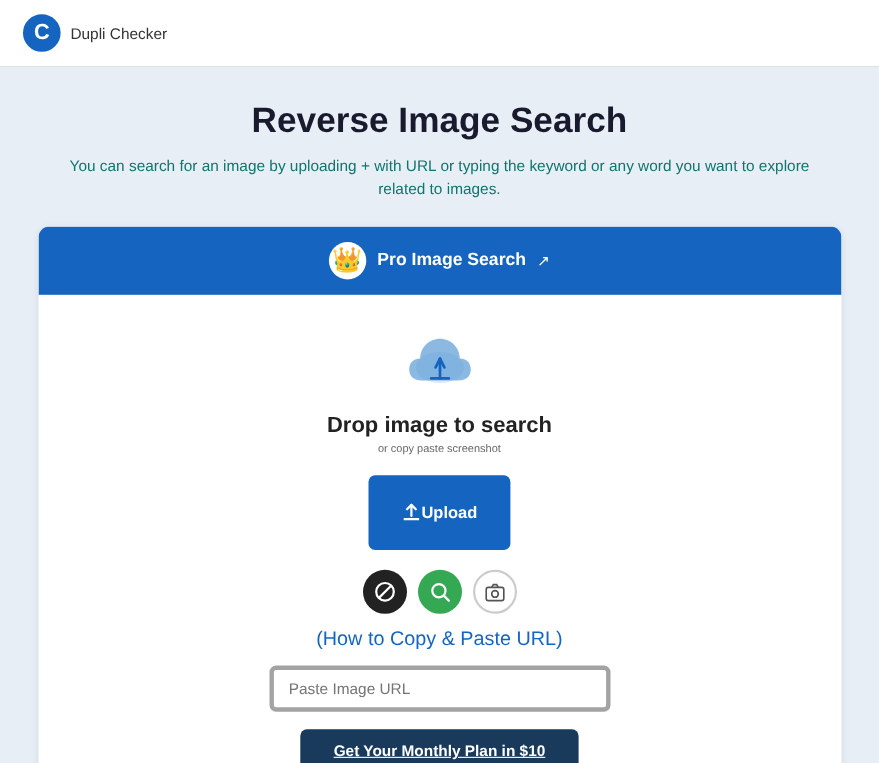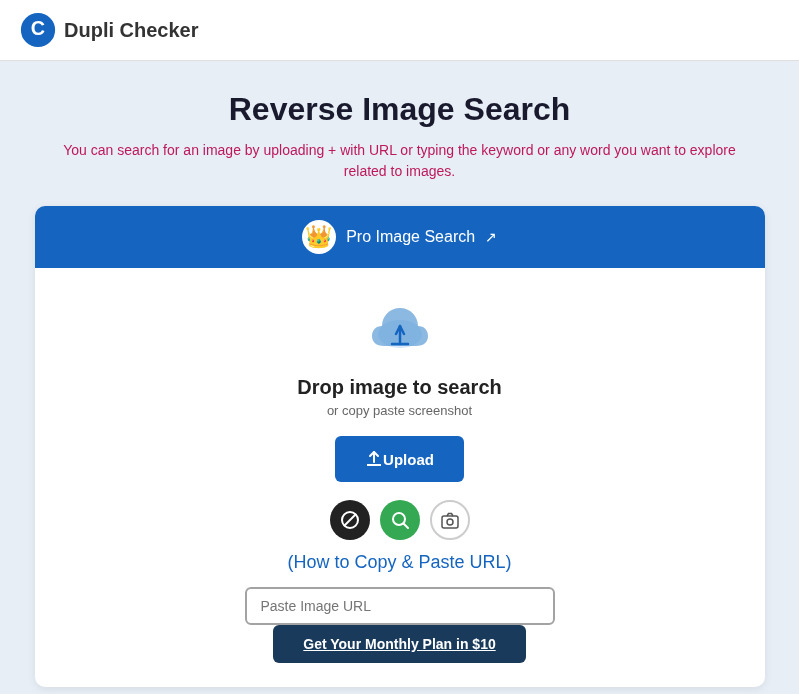--- a/index.html
+++ b/index.html
@@ -15,40 +15,40 @@
       display: flex;
       align-items: center;
       gap: 8px;
       border-bottom: 1px solid #e0e0e0;
     }
     .logo-icon {
       width: 36px;
       height: 36px;
     }
     .logo-text {
-      font-size: 20px;
-      font-weight: 700;
+      font-size: 14px;
+      font-weight: 400;
       color: #333;
     }
     .main-content {
       padding: 30px 40px 20px;
       display: flex;
       flex-direction: column;
       align-items: center;
     }
     .page-title {
       font-size: 32px;
       font-weight: 700;
       color: #1a1a2e;
       text-align: center;
       margin-bottom: 12px;
     }
     .subtitle {
       font-size: 14px;
-      color: #be185d;
+      color: #0f766e;
       text-align: center;
       max-width: 680px;
       line-height: 1.5;
       margin-bottom: 24px;
     }
     .tool-card {
       background: #fff;
       border-radius: 10px;
       width: 730px;
       overflow: hidden;
@@ -69,21 +69,21 @@
       border-radius: 50%;
       width: 34px;
       height: 34px;
       display: flex;
       align-items: center;
       justify-content: center;
     }
     .pro-label {
       color: #fff;
       font-size: 16px;
-      font-weight: 400;
+      font-weight: 700;
     }
     .pro-ext-icon {
       color: #fff;
       font-size: 14px;
     }
     .upload-area {
       padding: 30px 20px 24px;
       display: flex;
       flex-direction: column;
       align-items: center;
@@ -93,30 +93,30 @@
       color: #5b9bd5;
       margin-bottom: 10px;
     }
     .drop-title {
       font-size: 20px;
       font-weight: 600;
       color: #222;
       margin-bottom: 4px;
     }
     .drop-subtitle {
-      font-size: 13px;
+      font-size: 10px;
       color: #666;
       margin-bottom: 18px;
     }
     .upload-btn {
       background: #1565c0;
       color: #fff;
       border: none;
       border-radius: 6px;
-      padding: 14px 30px;
+      padding: 25px 30px;
       font-size: 15px;
       font-weight: 600;
       cursor: pointer;
       display: flex;
       align-items: center;
       gap: 0;
       margin-bottom: 18px;
     }
     .icon-row {
       display: flex;
@@ -139,24 +139,25 @@
     .how-to-link {
       color: #1565c0;
       font-size: 18px;
       text-decoration: none;
       margin-bottom: 14px;
       cursor: pointer;
     }
     .url-input {
       width: 310px;
       padding: 9px 14px;
-      border: 2px solid #a3a3a3;
+      border: 4px solid #a3a3a3;
       border-radius: 6px;
       font-size: 14px;
       color: #999;
+      margin-bottom: 16px;
       outline: none;
     }
     .monthly-plan-btn {
       background: #1a3a5c;
       color: #fff;
       border: none;
       border-radius: 6px;
       padding: 11px 30px;
       font-size: 14px;
       font-weight: 600;

